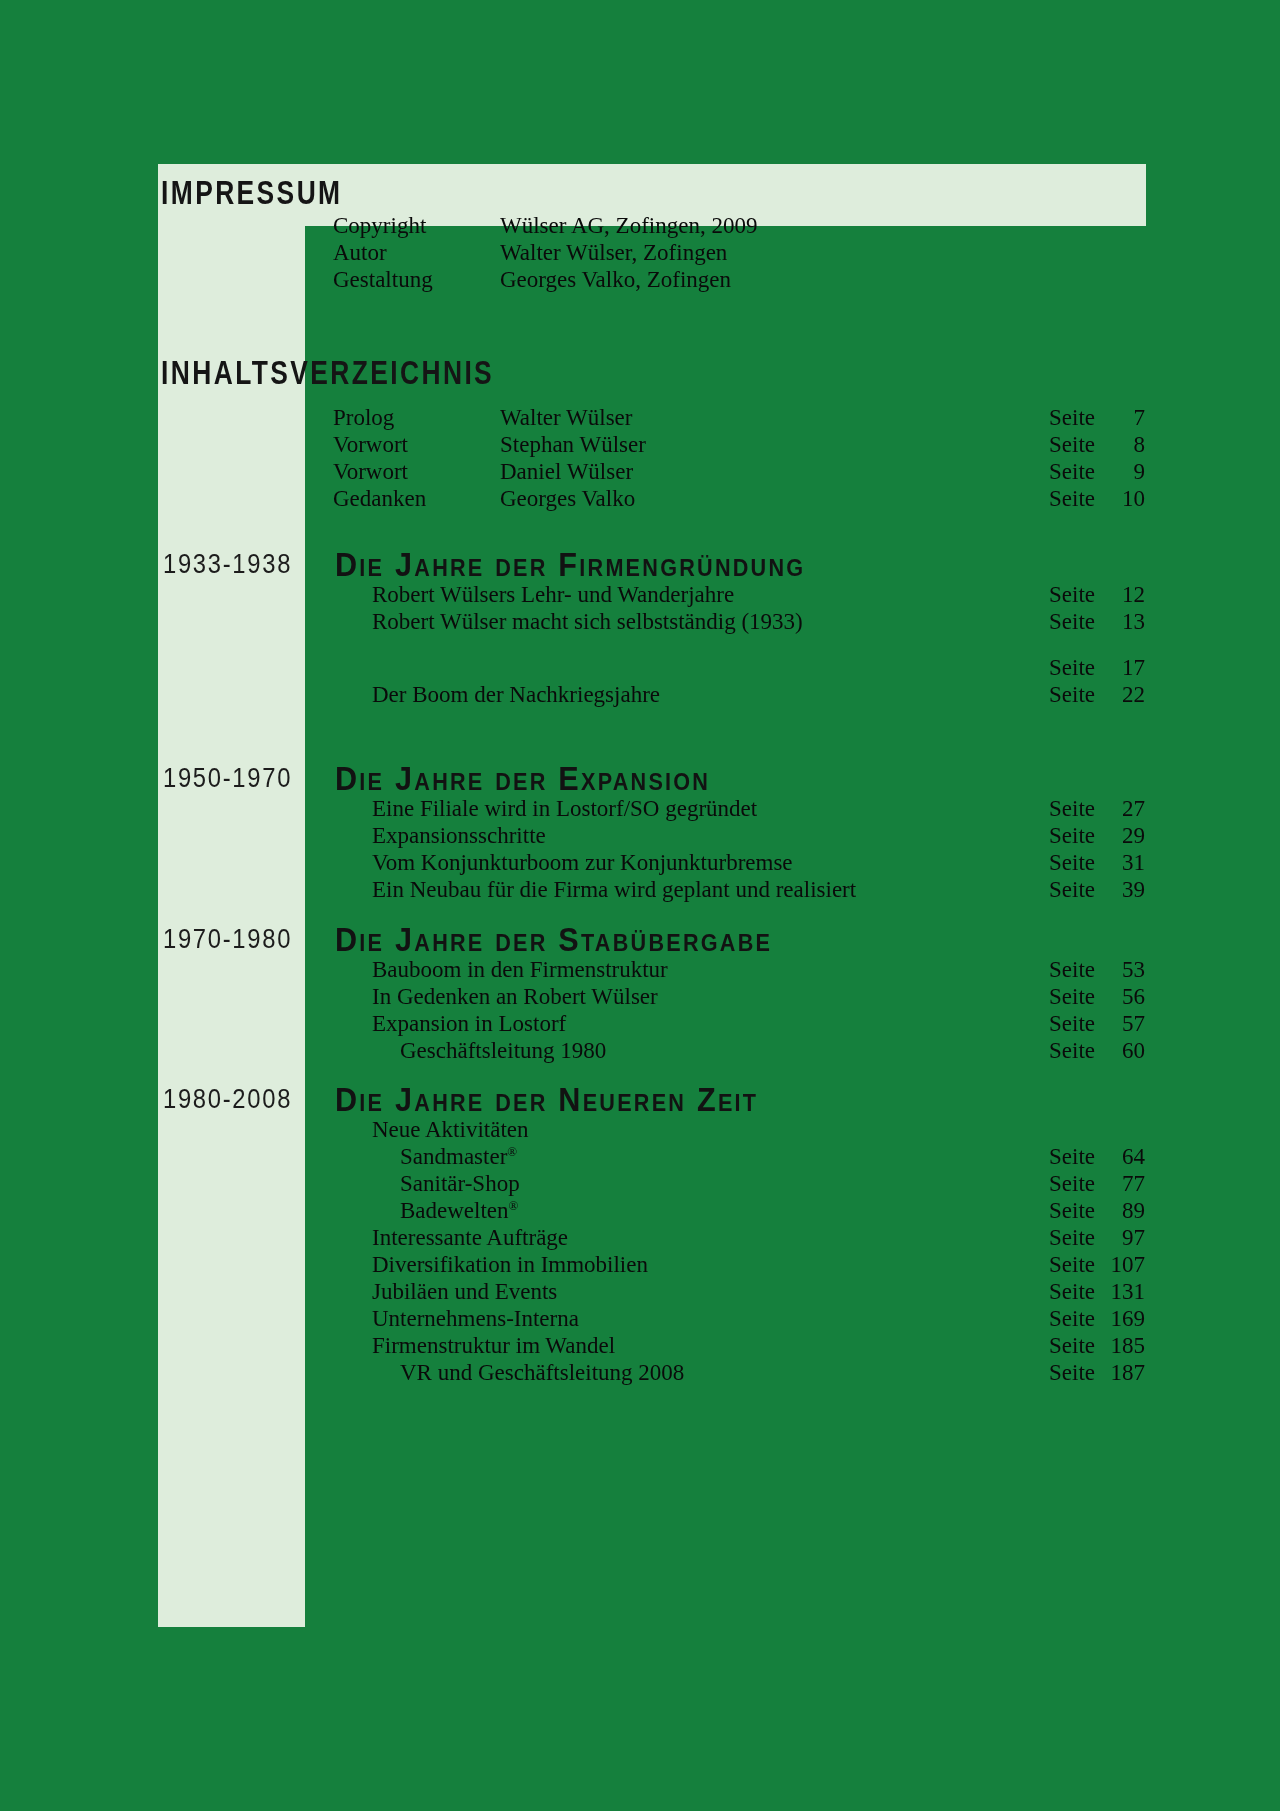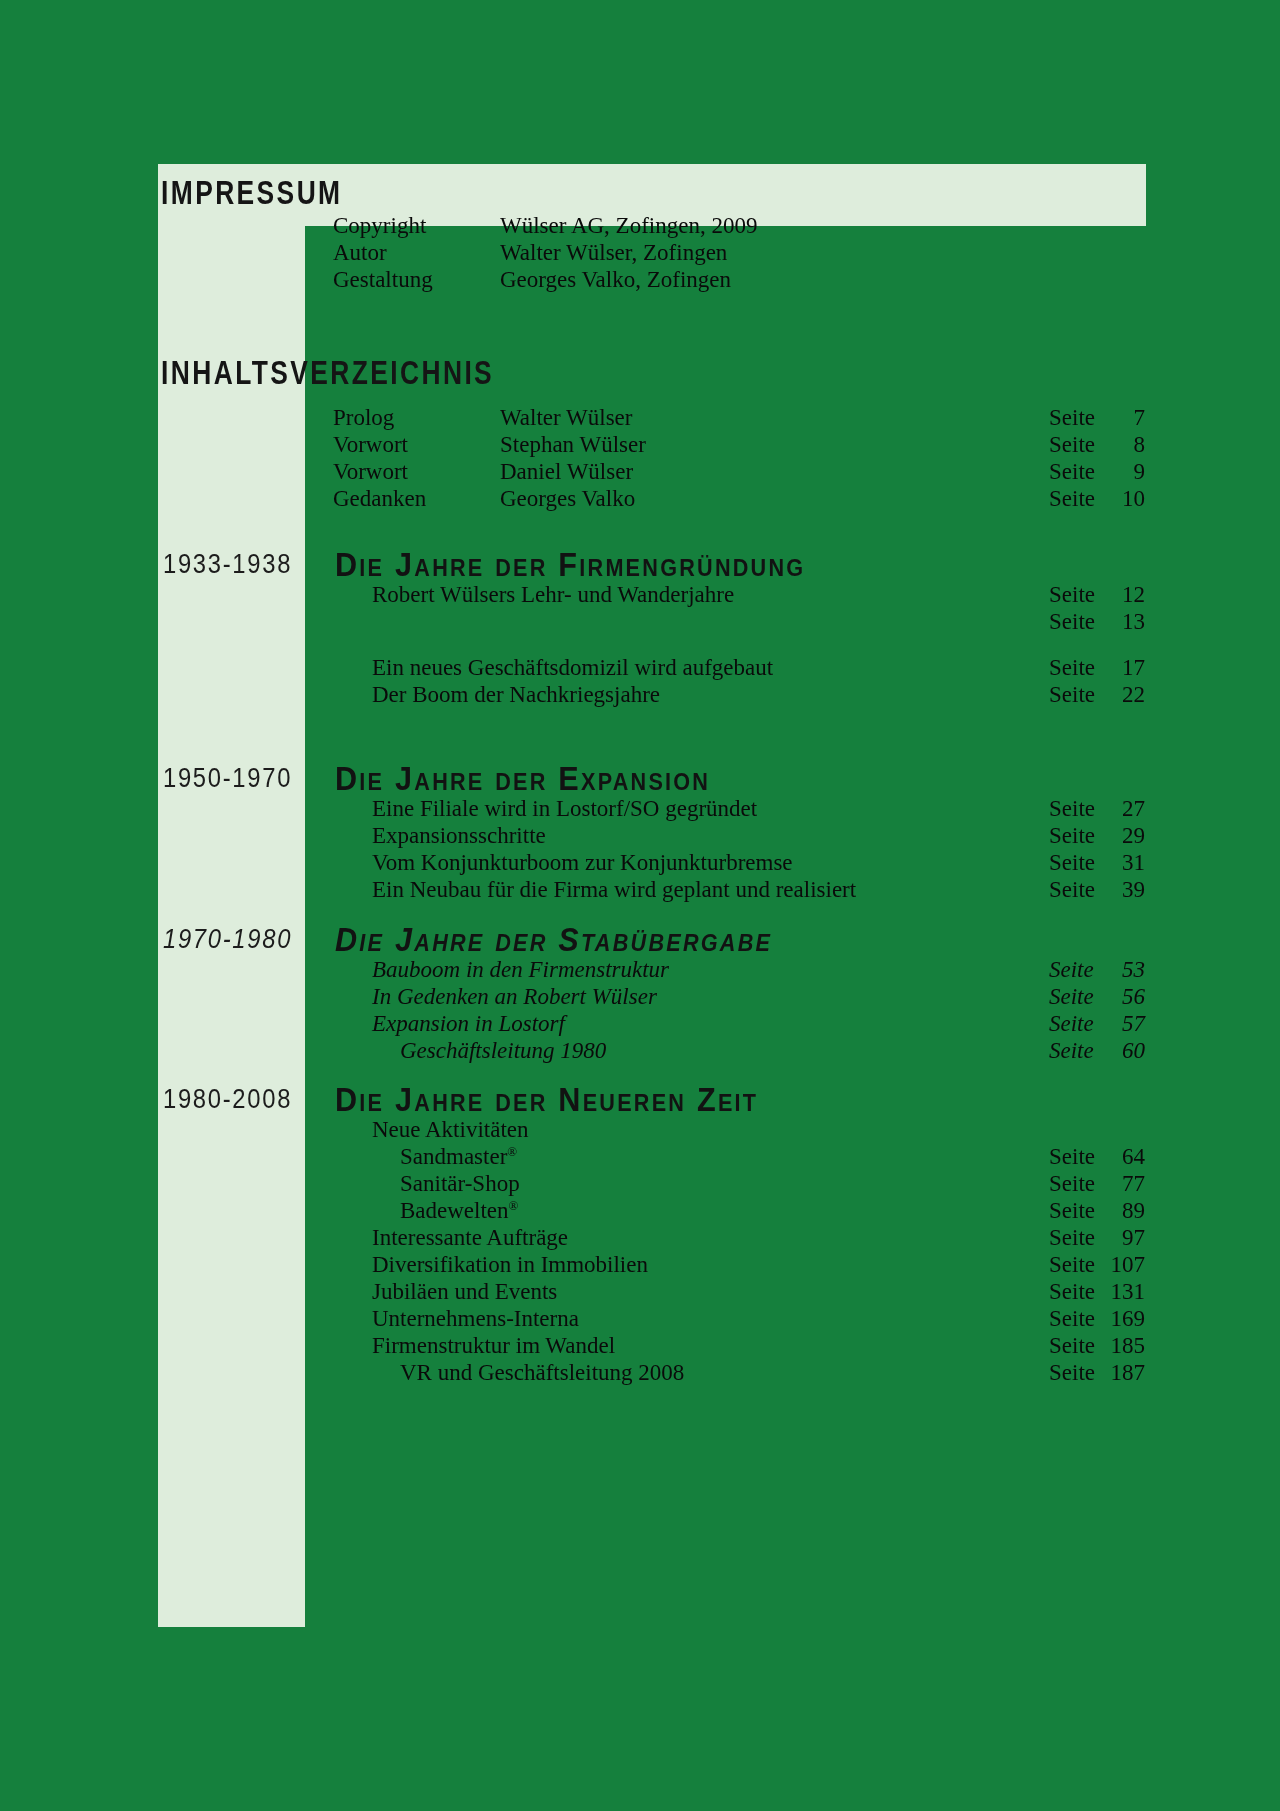--- a/index.html
+++ b/index.html
@@ -29,21 +29,21 @@
   .seite{position:absolute;left:1049px;}
   .pnum{position:absolute;left:1085px;width:60px;text-align:right;}
   .ind1{left:372px;}
   .ind2{left:400px;}
   .regmark{font-size:13px;vertical-align:8px;line-height:0;}
 
   .section{position:absolute;left:0;width:1280px;}
   #section-0{top:547px;}
   #section-1{top:654px;}
   #section-2{top:761px;}
-  #section-3{top:922px;font-style:italic;}
+  #section-3{top:922px;}
   #section-4{top:1082px;}
   .sec-head{position:relative;height:34px;width:1280px;}
   .years{
     position:absolute;left:163px;bottom:2px;line-height:30px;white-space:nowrap;
     font-family:"Liberation Sans", sans-serif;font-weight:400;font-size:28px;
     letter-spacing:2px;color:#1c1c1c;transform:scaleX(.85);transform-origin:left bottom;
   }
   .sec-title{
     position:absolute;left:335px;bottom:0;line-height:34px;white-space:nowrap;
     font-family:"Liberation Sans", sans-serif;font-weight:700;font-size:34px;
@@ -109,28 +109,28 @@
     <div class="sec-head">
       <span class="years">1933-1938</span>
       <span class="sec-title">Die Jahre der Firmengründung</span>
     </div>
     <div class="row">
       <span class="lab ind1">Robert Wülsers Lehr- und Wanderjahre</span>
       <span class="seite">Seite</span>
       <span class="pnum">12</span>
     </div>
     <div class="row">
+      <span class="lab ind1">Robert Wülser macht sich selbstständig (1933)</span>
       <span class="seite">Seite</span>
       <span class="pnum">13</span>
     </div>
   </div>
 
   <div id="section-1" class="section">
     <div class="row">
-      <span class="lab ind1">Ein neues Geschäftsdomizil wird aufgebaut</span>
       <span class="seite">Seite</span>
       <span class="pnum">17</span>
     </div>
     <div class="row">
       <span class="lab ind1">Der Boom der Nachkriegsjahre</span>
       <span class="seite">Seite</span>
       <span class="pnum">22</span>
     </div>
   </div>
 

